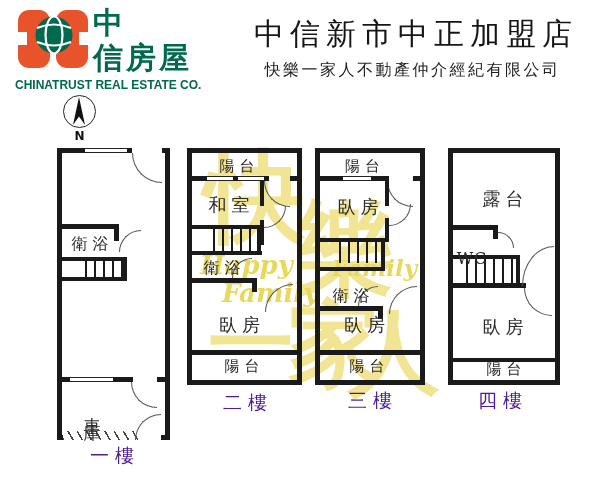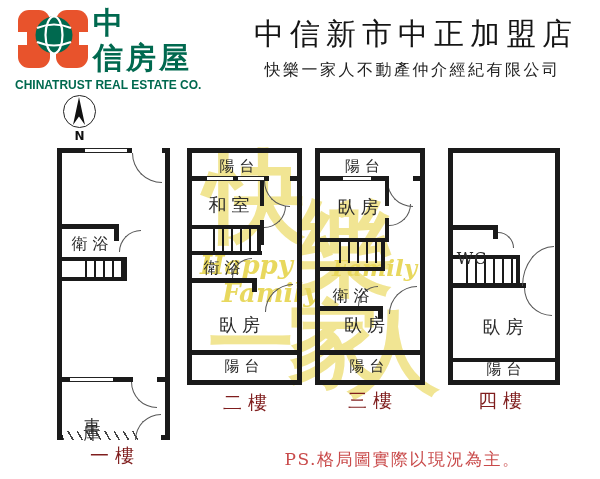--- a/index.html
+++ b/index.html
@@ -14,21 +14,21 @@
   .arc.h-tl{border-right:1.2px solid #555;border-bottom:1.2px solid #555;border-bottom-right-radius:100%;}
   .arc.h-br{border-left:1.2px solid #555;border-top:1.2px solid #555;border-top-left-radius:100%;}
   .arc.h-bl{border-right:1.2px solid #555;border-top:1.2px solid #555;border-top-right-radius:100%;}
   .stairs{position:absolute;background-image:repeating-linear-gradient(90deg,#1a1a1a 0 2px,transparent 2px 9px);z-index:2;}
   .hatch{position:absolute;background:#fff;background-image:repeating-linear-gradient(60deg,#444 0 1.5px,transparent 1.5px 8px);z-index:2;}
   .rlabel{position:absolute;display:flex;align-items:center;justify-content:center;
           color:#2a2a2a;letter-spacing:5px;text-indent:5px;z-index:4;white-space:nowrap;}
   .vlabel{position:absolute;writing-mode:vertical-rl;text-orientation:upright;color:#2a2a2a;
           letter-spacing:6px;z-index:4;display:flex;align-items:center;justify-content:center;}
   .flabel{position:absolute;display:flex;align-items:center;justify-content:center;
-          font-size:19px;color:#7f1d1d;letter-spacing:6px;text-indent:6px;z-index:4;}
+          font-size:19px;color:#4c1d95;letter-spacing:6px;text-indent:6px;z-index:4;}
   
   .brand-cn{position:absolute;left:93px;top:5px;color:#00694F;font-weight:bold;line-height:35px;
             font-size:30px;letter-spacing:3px;z-index:4;}
   .company-en{position:absolute;left:15px;top:78px;width:195px;color:#00694F;
               font-family:"Liberation Sans",sans-serif;font-size:12px;font-weight:600;z-index:4;}
   .store-title{position:absolute;left:238px;top:14px;width:350px;text-align:center;color:#151515;
                font-size:30px;letter-spacing:6px;text-indent:6px;z-index:4;}
   .store-sub{position:absolute;left:240px;top:60px;width:345px;text-align:center;color:#222;
              font-size:16px;letter-spacing:2.5px;z-index:4;}
   .footnote{position:absolute;left:235px;top:448px;width:335px;text-align:center;
@@ -186,25 +186,25 @@
     <div class="w" style="left:0;top:77px;width:50px;height:5px;"></div>
     <div class="w" style="left:45px;top:77px;width:5px;height:14px;"></div>
     <div class="arc h-bl" style="left:50px;top:84px;width:16px;height:16px;"></div>
     <div class="w" style="left:0;top:107px;width:72px;height:4px;"></div>
     <div class="stairs" style="left:18px;top:111px;width:50px;height:24px;"></div>
     <div class="w" style="left:0;top:135px;width:78px;height:5px;"></div>
     <div class="w" style="left:68px;top:107px;width:4px;height:28px;"></div>
     <div class="arc h-br" style="left:74px;top:98px;width:32px;height:40px;"></div>
     <div class="arc h-tr" style="left:76px;top:140px;width:28px;height:28px;"></div>
     <div class="w" style="left:0;top:210px;width:112px;height:4px;"></div>
+    <div class="rlabel" style="left:15px;top:40px;width:80px;height:22px;font-size:18px;">露台</div>
     <div class="rlabel" style="left:4px;top:100px;width:40px;height:20px;font-size:16px;letter-spacing:1px;text-indent:0;">WC</div>
     <div class="rlabel" style="left:15px;top:168px;width:80px;height:22px;font-size:18px;">臥房</div>
     <div class="rlabel" style="left:12px;top:212px;width:88px;height:19px;font-size:15px;">陽台</div>
   </div>
 
   <div class="flabel" style="left:62px;top:445px;width:100px;height:22px;">一樓</div>
   <div class="flabel" style="left:195px;top:392px;width:100px;height:22px;">二樓</div>
   <div class="flabel" style="left:320px;top:390px;width:100px;height:22px;">三樓</div>
   <div class="flabel" style="left:450px;top:390px;width:100px;height:22px;">四樓</div>
 
-  <div class="footnote" style="color:#C94A4A;">PS.格局圖實際以現況為主。</div>
 
 </div>
 
 </body></html>

